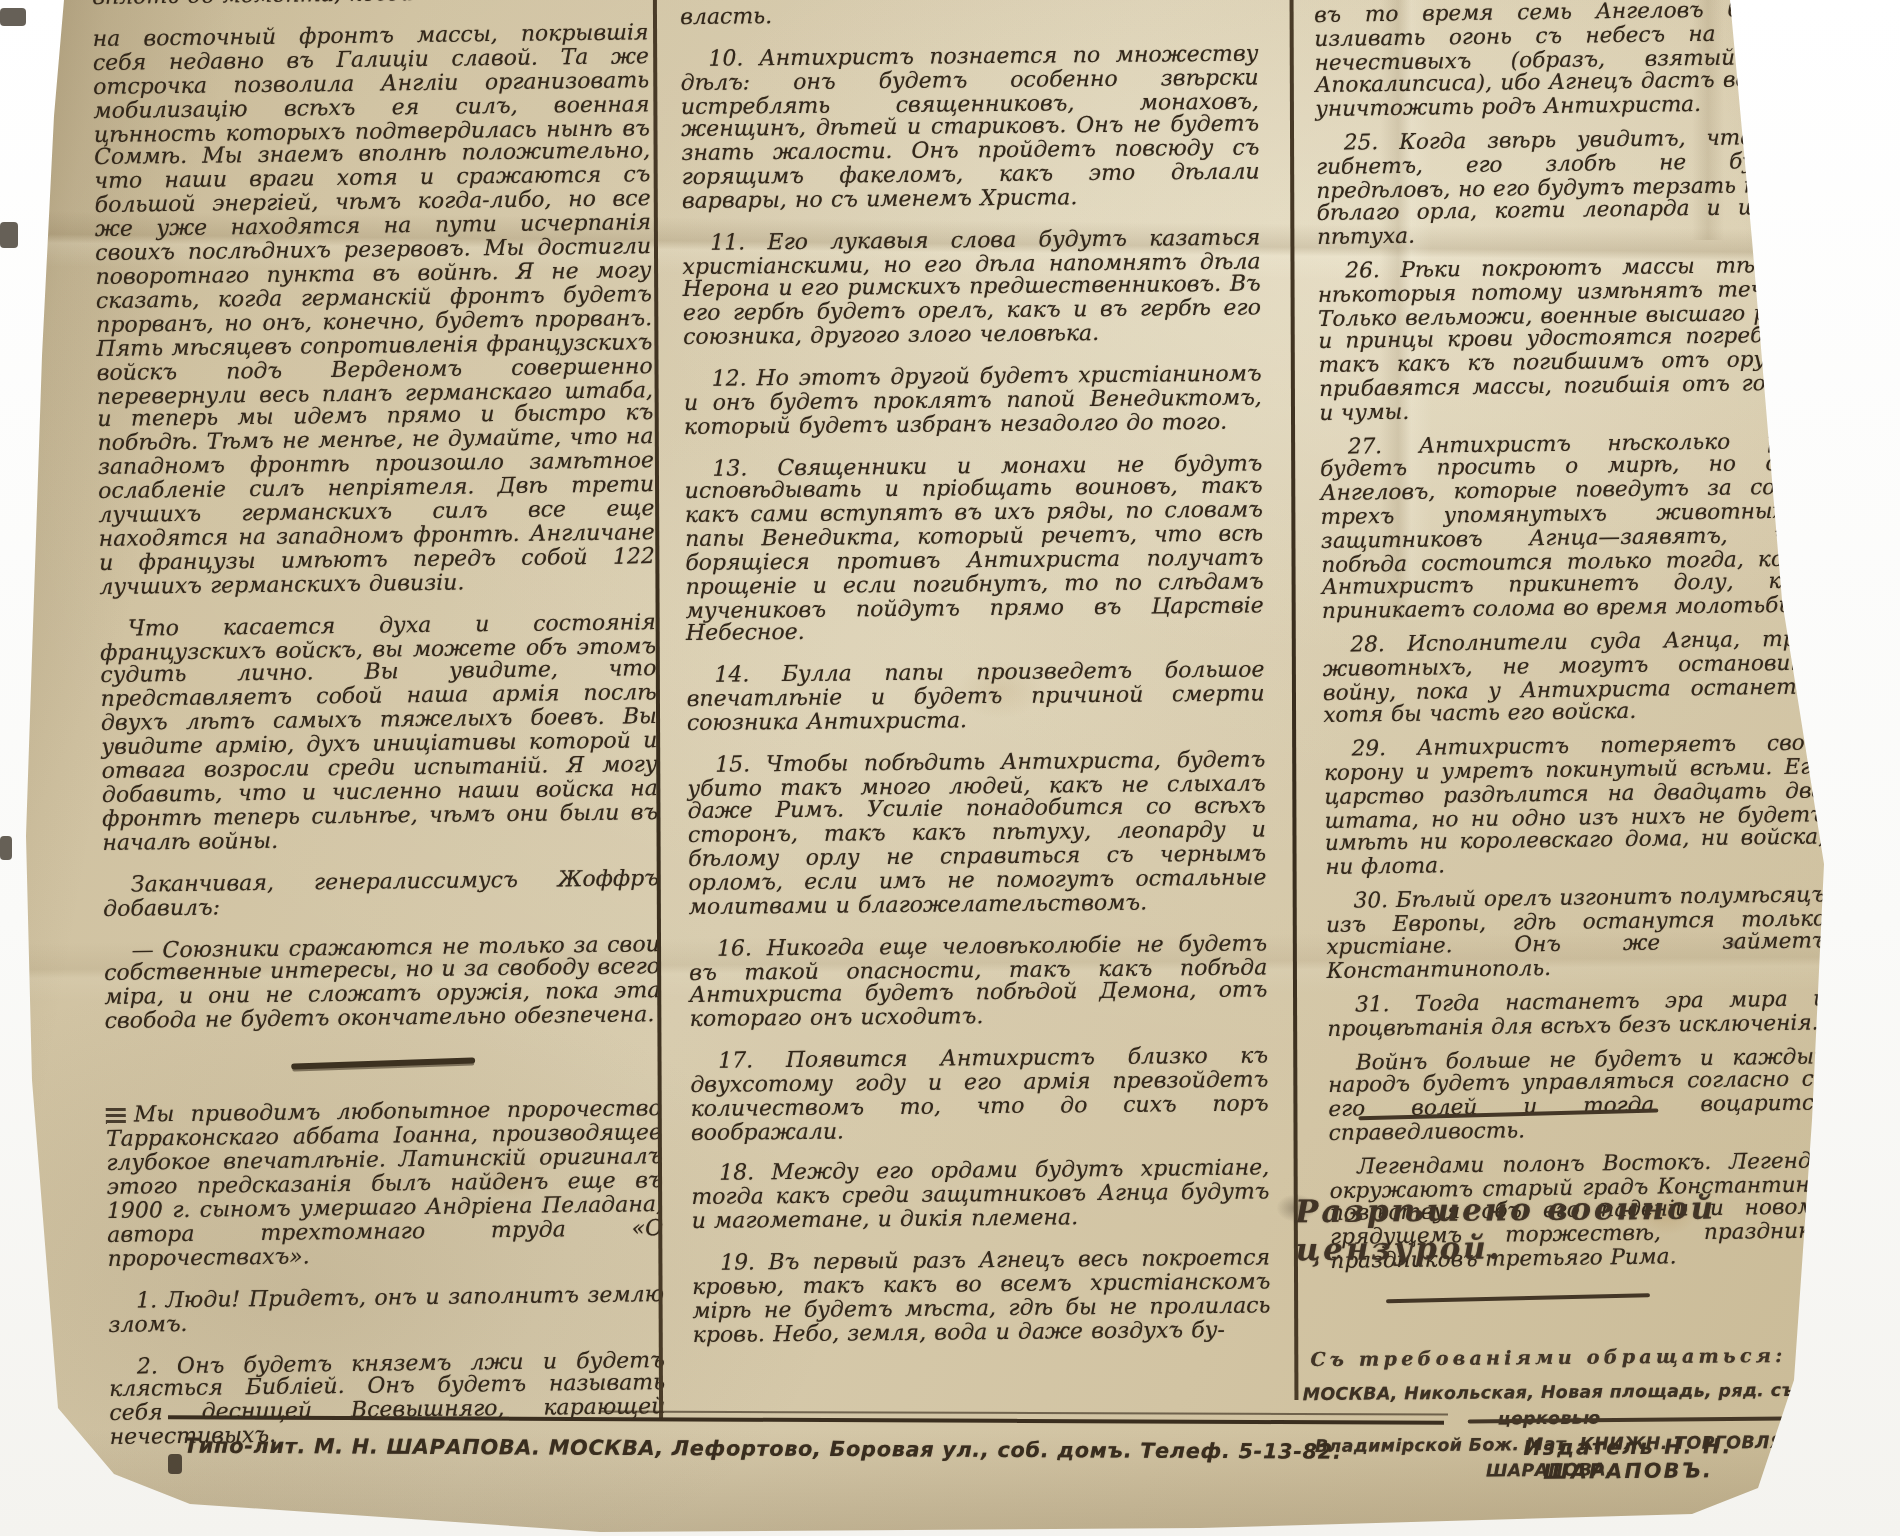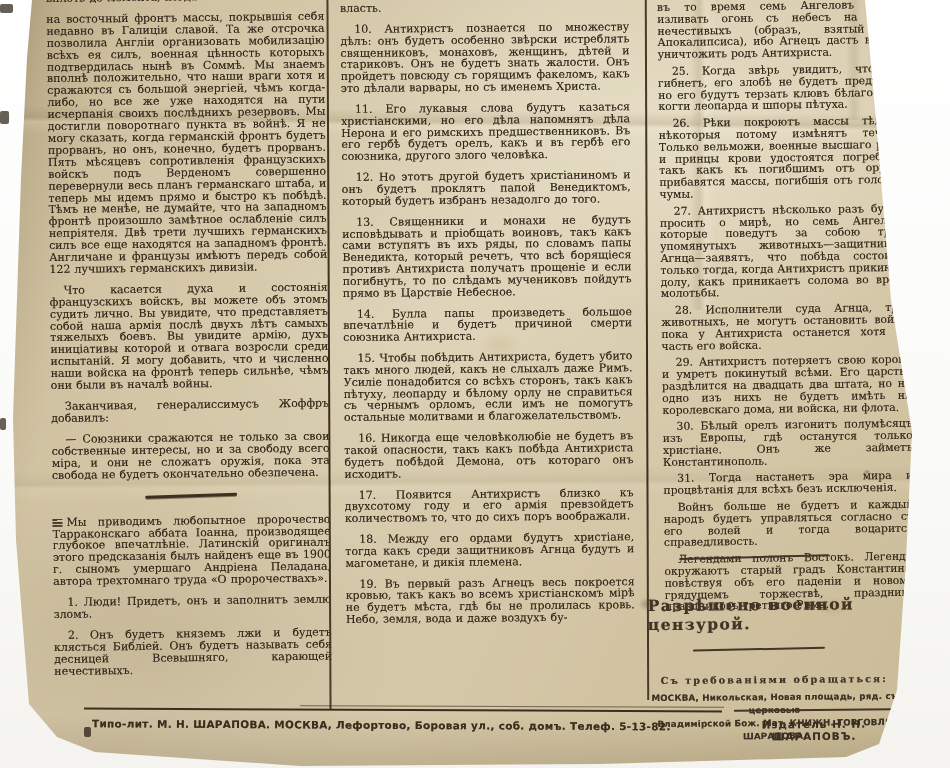--- a/index.html
+++ b/index.html
@@ -16,20 +16,21 @@
     position:absolute;inset:0;
     clip-path:polygon(32px 0px,865px 0px,876px 120px,891px 300px,912px 432px,
       906px 560px,897px 690px,879px 744px,846px 757px,600px 764px,300px 766px,
       95px 752px,57px 737px,29px 704px,16px 540px,13px 418px,21px 178px,27px 58px);
     background:
       radial-gradient(55% 38% at 72% 16%, rgba(240,233,211,.50), transparent 70%),
       radial-gradient(40% 30% at 16% 84%, rgba(110,88,52,.14), transparent 70%),
       radial-gradient(34% 22% at 48% 42%, rgba(235,226,200,.25), transparent 75%),
       linear-gradient(115deg,#c3b491 0%,#d0c2a1 16%,#d7cbad 44%,#d2c4a3 70%,#c9ba96 100%);
     filter:drop-shadow(3px 5px 7px rgba(70,58,36,.35));
+    font-style:italic;
   }
   .shade{position:absolute;inset:0;pointer-events:none;
     background:
       linear-gradient(100deg, rgba(88,68,38,.30) 0%, rgba(88,68,38,.10) 5%, transparent 11%),
       linear-gradient(0deg, rgba(98,78,46,.20) 0%, transparent 7%),
       linear-gradient(262deg, rgba(96,76,44,.16) 0%, transparent 9%),
       radial-gradient(120% 90% at 70% 28%, rgba(255,255,244,.16), transparent 60%);}
   .crease{position:absolute;pointer-events:none;}
   .crease-h1{left:0;right:0;top:110px;height:28px;transform:rotate(.6deg);
     background:linear-gradient(180deg, transparent 0%, rgba(112,92,56,.17) 42%, rgba(255,252,236,.16) 58%, transparent 100%);}

